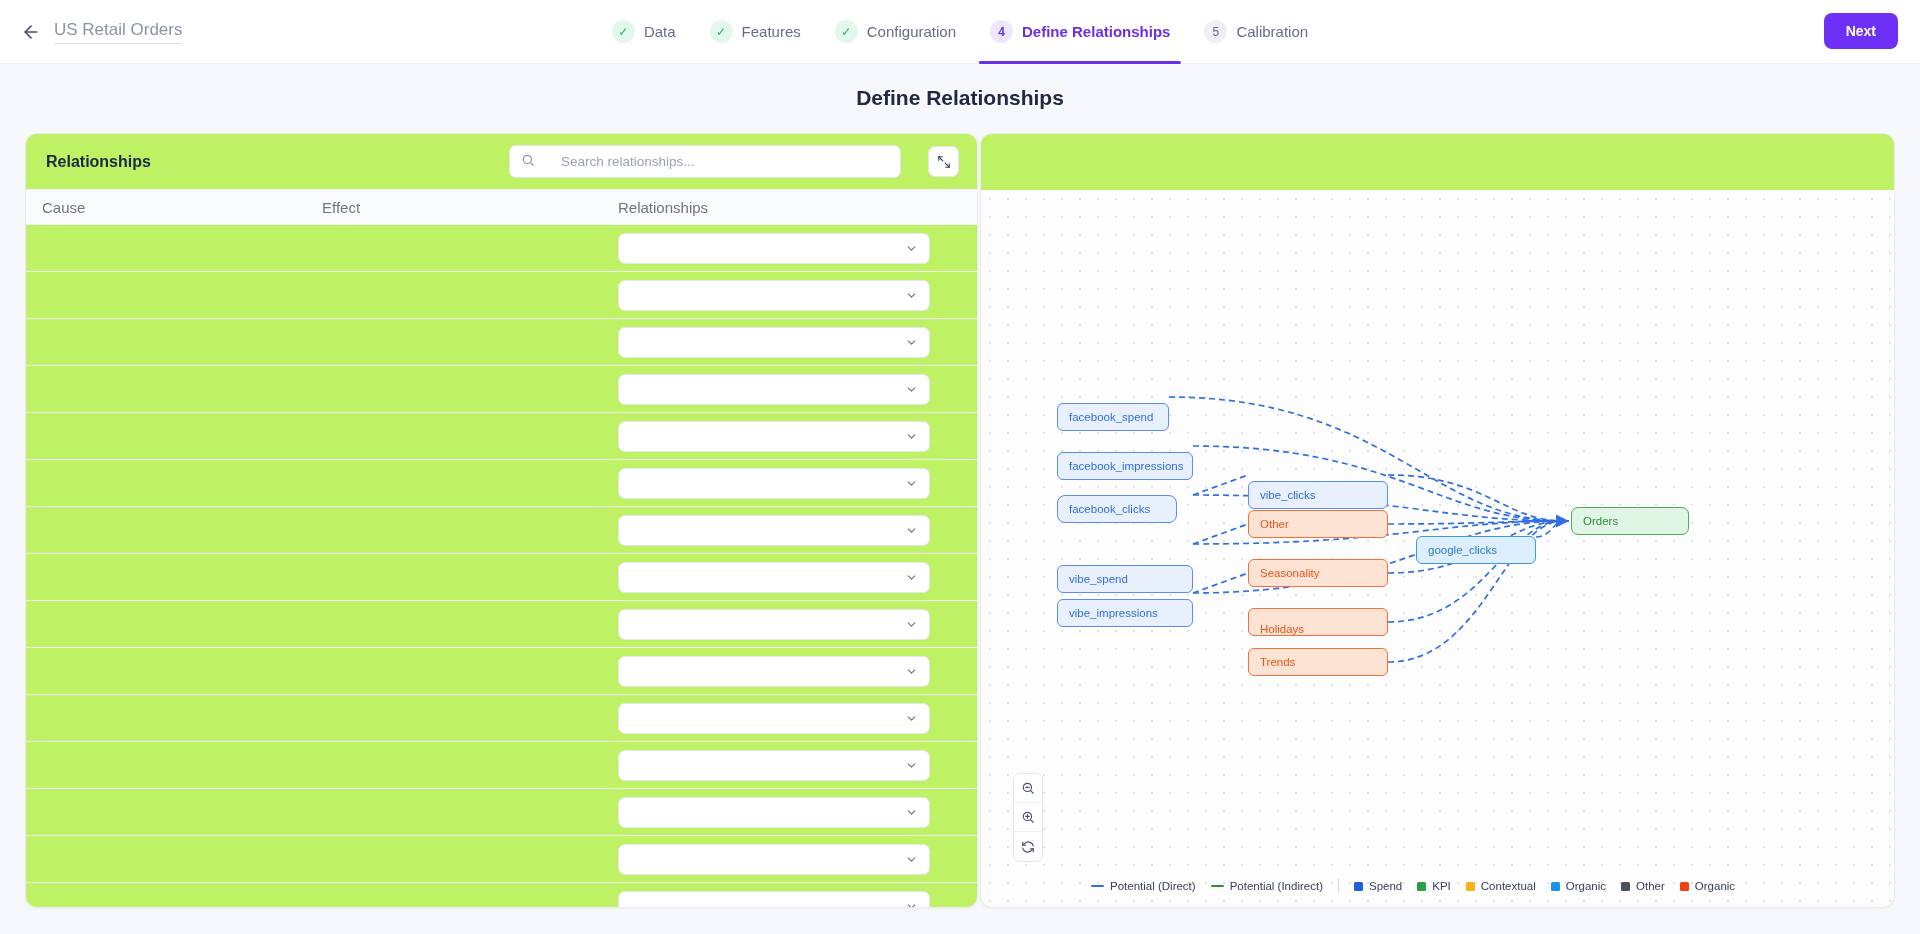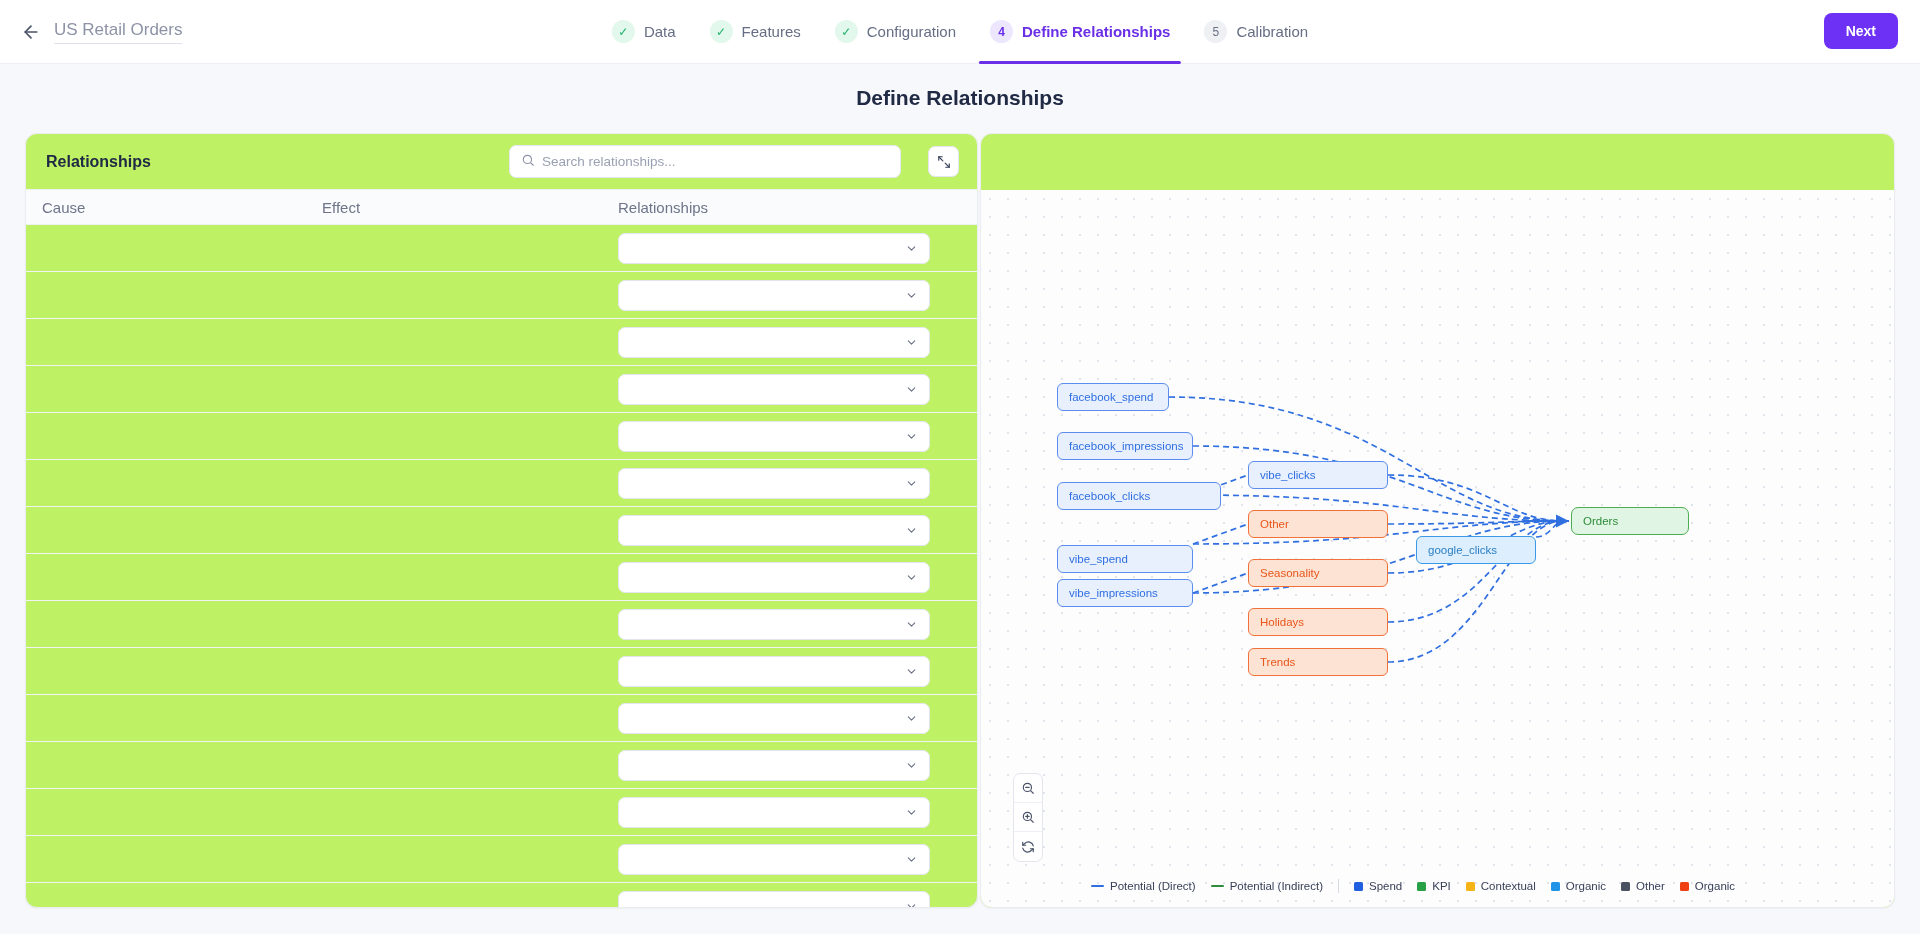--- a/index.html
+++ b/index.html
@@ -84,21 +84,21 @@
     height: 56px; display: flex; align-items: center;
     padding: 0 20px; border-bottom: 1px solid #eef0f5;
     position: relative;
   }
   .panel-head h2 { font-size: 16px; font-weight: 700; color: #202a44; }
 
   .search-wrap {
     position: absolute; left: 483px; top: 11px;
     width: 392px; height: 33px;
     border: 1px solid #e3e6ee; border-radius: 7px;
-    display: flex; align-items: center; gap: 7px; padding: 0 11px;
+    display: flex; align-items: center; gap: 26px; padding: 0 11px;
     background: #fff;
   }
   .search-wrap input {
     border: none; outline: none; flex: 1;
     font-size: 13.5px; font-family: inherit; color: #2c3550;
     background: transparent;
   }
   .search-wrap input::placeholder { color: #9aa1b2; }
 
   .icon-btn {
@@ -148,21 +148,21 @@
     background-size: 18px 18px;
     overflow: hidden;
   }
   .node {
     position: absolute; height: 28px;
     border-radius: 6px; border-width: 1.5px; border-style: solid;
     display: flex; align-items: center; padding-left: 11px;
     font-size: 11.5px; font-weight: 500; white-space: nowrap;
     cursor: pointer;
   }
-  .node.spend   { background: #e8f0fe; border-color: #5b8def; color: #2f6fe0; }
+  .node.spend   { background: #e8f0fe; border-color: #5b8def; color: #2f6fe0; margin-top: 20px; }
   .node.organic { background: #ddeeff; border-color: #3b9ae6; color: #2a7fc4; }
   .node.ctx     { background: #fde3d3; border-color: #f0713a; color: #e8561c; }
   .node.kpi     { background: #e0f5e3; border-color: #4cae52; color: #2f8c3a; border-radius: 7px; }
 
   .graph-svg { position: absolute; inset: 0; width: 100%; height: 100%; pointer-events: none; }
 
   .zoom-controls {
     position: absolute; left: 32px; bottom: 45px;
     width: 30px; border: 1px solid #e3e6ee; border-radius: 7px;
     background: #fff; overflow: hidden;
@@ -490,39 +490,39 @@
         <path d="M212,403 L267,383" fill="none" stroke="#2f6fe0" stroke-width="1.7" stroke-dasharray="6 4"></path>
         <path d="M542,331 L588,331" stroke="#2f6fe0" stroke-width="2.2" fill="none" marker-end="url(#arw)"></path>
       </svg>
     <div id="graph-nodes">
         <div class="node spend" style="left: 76px; top: 193px; width: 112px;">
           <span>facebook_spend</span>
         </div>
         <div class="node spend" style="left: 76px; top: 242px; width: 136px;">
           <span>facebook_impressions</span>
         </div>
-        <div class="node spend" style="left: 76px; top: 292px; width: 164px;">
+        <div class="node spend" style="left: 76px; top: 285px; width: 120px; border-radius: 8px;">
           <span>facebook_clicks</span>
         </div>
         <div class="node spend" style="left: 76px; top: 355px; width: 136px; text-align: right;">
           <span>vibe_spend</span>
         </div>
         <div class="node spend" style="left: 76px; top: 389px; width: 136px;">
           <span>vibe_impressions</span>
         </div>
         <div class="node spend" style="left: 267px; top: 271px; width: 140px;">
           <span>vibe_clicks</span>
         </div>
         <div class="node ctx" style="left: 267px; top: 320px; width: 140px;">
           <span>Other</span>
         </div>
         <div class="node ctx" style="left: 267px; top: 369px; width: 140px;">
           <span>Seasonality</span>
         </div>
-        <div class="node ctx" style="left: 267px; top: 418px; width: 140px;">
+        <div class="node ctx" style="left: 267px; top: 418px; width: 140px; align-items: flex-end;">
           <span>Holidays</span>
         </div>
         <div class="node ctx" style="left: 267px; top: 458px; width: 140px;">
           <span>Trends</span>
         </div>
         <div class="node organic" style="left: 435px; top: 346px; width: 120px;">
           <span>google_clicks</span>
         </div>
         <div class="node kpi" style="left: 590px; top: 317px; width: 118px;">
           <span>Orders</span>

